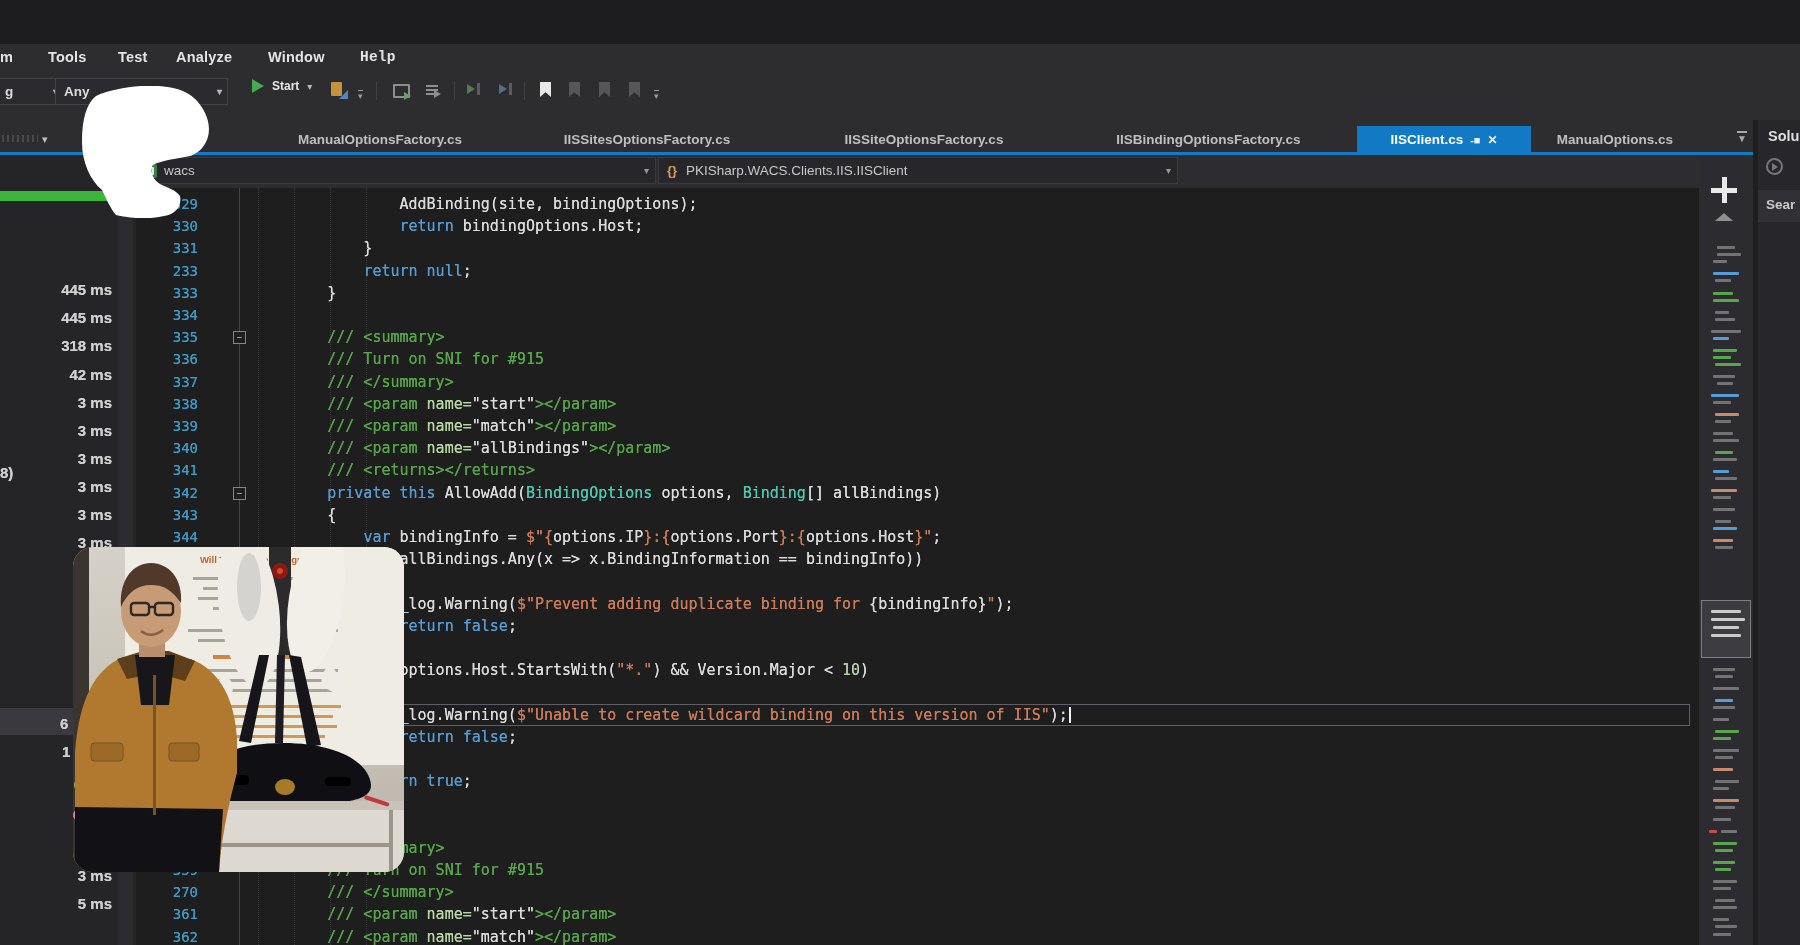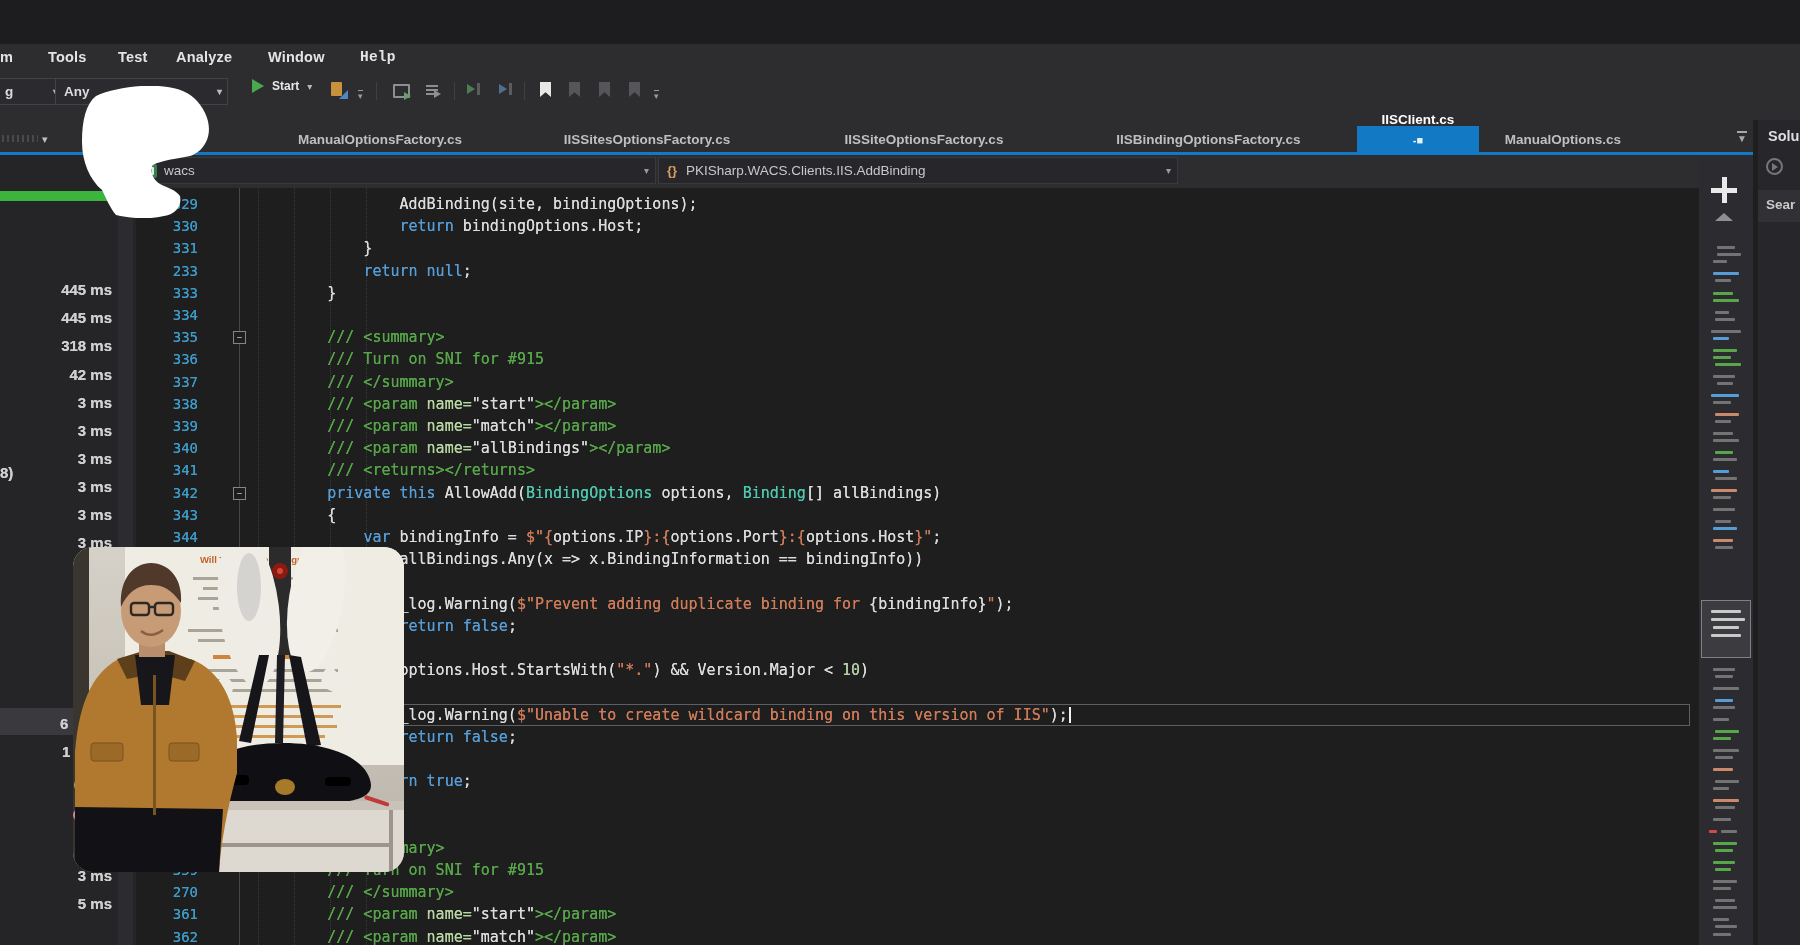--- a/index.html
+++ b/index.html
@@ -180,41 +180,41 @@
       </div>
       <div class="tab" style="width: 282px;">
         <span>IISSitesOptionsFactory.cs</span>
       </div>
       <div class="tab" style="width: 272px;">
         <span>IISSiteOptionsFactory.cs</span>
       </div>
       <div class="tab" style="width: 297px;">
         <span>IISBindingOptionsFactory.cs</span>
       </div>
-      <div class="tab active" style="width: 122px; flex-direction: column;">
+      <div class="tab active" style="width: 174px;">
         <span>IISClient.cs</span>
         <span class="pin">-■</span>
         <span class="x">✕</span>
       </div>
       <div class="tab" style="width: 168px;">
         <span>ManualOptions.cs</span>
       </div>
     </div>
   <div id="tab-underline"></div>
   <div id="tab-overflow">▼</div>
 
   <div id="navbar">
       <div class="crumb" style="width: 520px;">
         <span class="nic nic-project"></span>
         <span>wacs</span>
         <span class="caret">▾</span>
       </div>
       <div class="crumb" style="width: 520px;">
         <span class="nic nic-class">{}</span>
-        <span>PKISharp.WACS.Clients.IIS.AddBinding</span>
+        <span>PKISharp.WACS.Clients.IIS.IISClient</span>
         <span class="caret">▾</span>
       </div>
     </div>
 
   <div id="editor">
     <div class="guide" style="left:122px;"></div>
     <div class="guide" style="left:158px;"></div>
     <div class="guide" style="left:194px;"></div>
     <div class="guide" style="left:230px;"></div>
     <div id="margin-line"></div>

